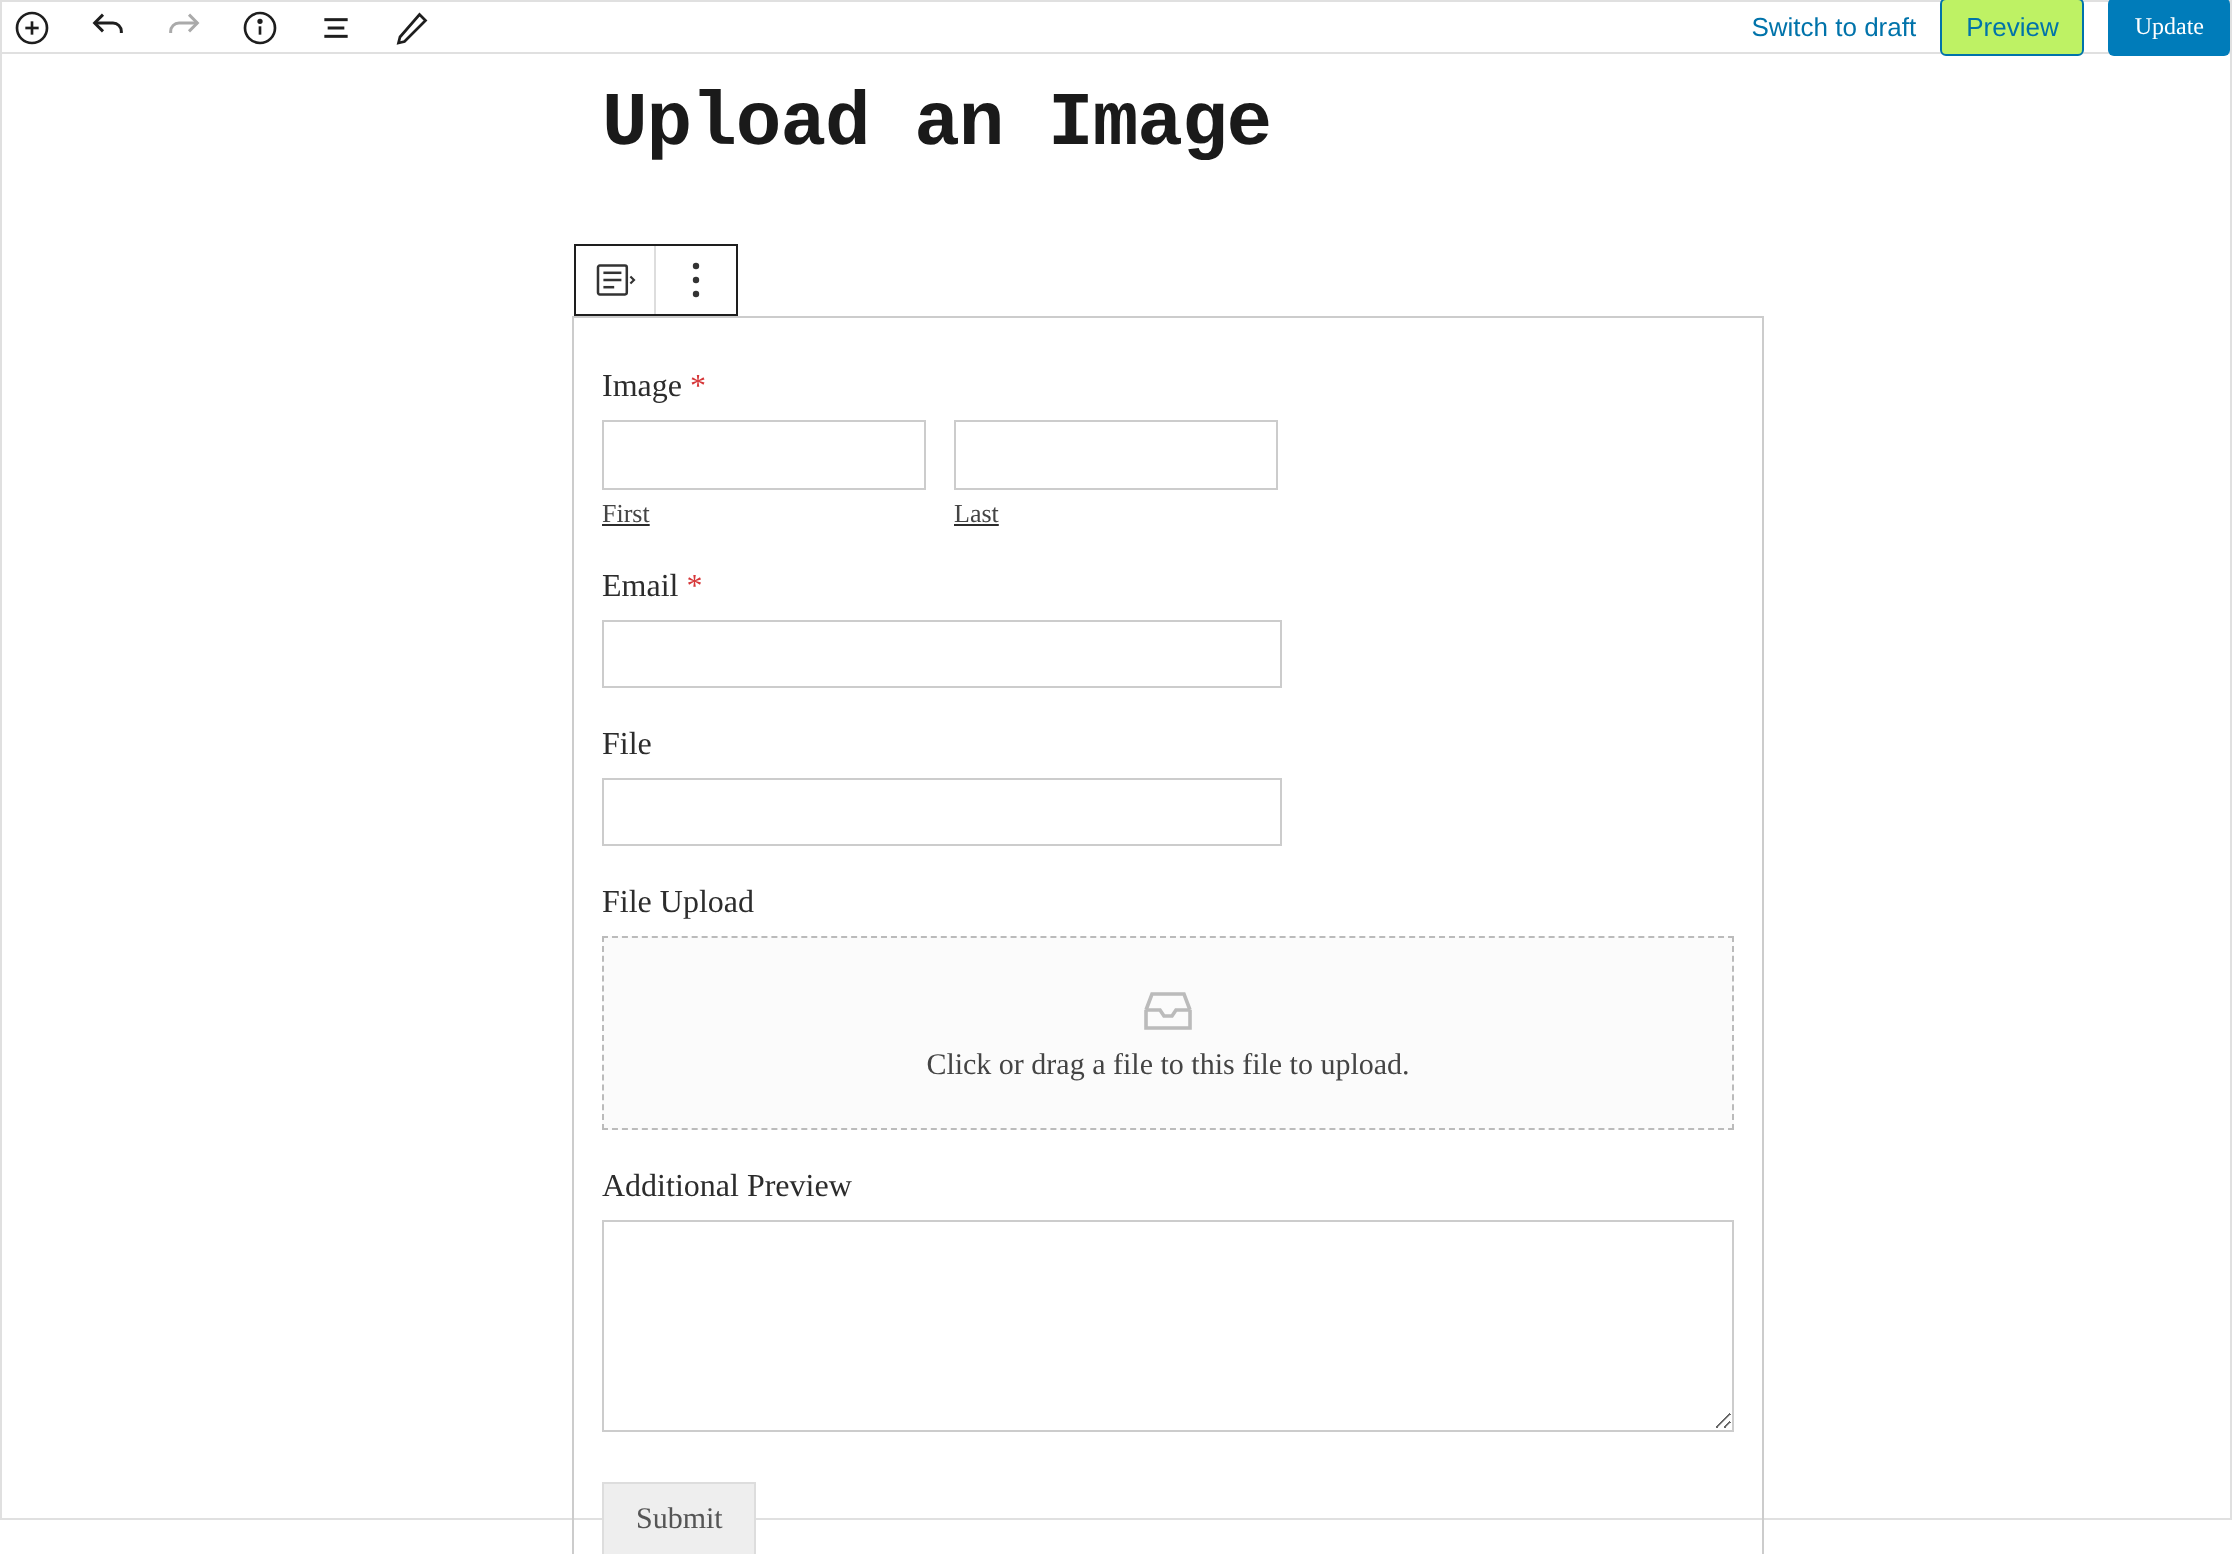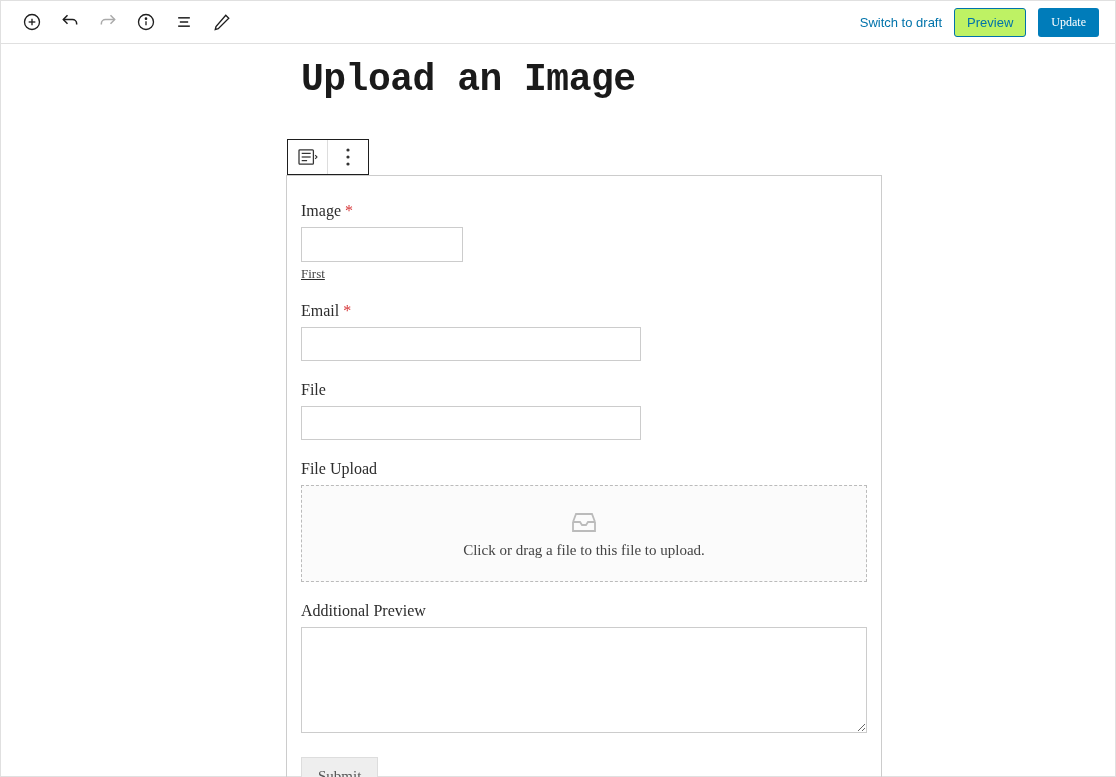--- a/index.html
+++ b/index.html
@@ -4,26 +4,26 @@
   <style>
     * { margin: 0; padding: 0; box-sizing: border-box; }
     body {
       font-family: -apple-system, BlinkMacSystemFont, "Segoe UI", Roboto, sans-serif;
       background: #fff;
       width: 1116px;
       height: 777px;
       overflow: hidden;
     }
     .toolbar {
-      height: 44px;
+      height: 27px;
       border: 1px solid #e0e0e0;
       display: flex;
       align-items: center;
       justify-content: space-between;
-      padding: 0 16px;
+      padding: 0 0;
       background: #fff;
     }
     .toolbar-left {
       display: flex;
       align-items: center;
       gap: 18px;
       padding-left: 5px;
     }
     .toolbar-icon {
       width: 20px;
@@ -250,20 +250,24 @@
     </div>
 
     <div class="form-block">
 
       <div class="field-group">
         <label class="field-label"><span>Image</span> <span class="required">*</span></label>
         <div class="name-row">
           <div class="name-col">
             <input type="text" class="text-input" style="">
             <span class="sub-label">First</span>
+          </div>
+          <div class="name-col">
+            <input type="text" class="text-input" style="">
+            <span class="sub-label">Last</span>
           </div>
         </div>
       </div>
 
       <div class="field-group">
         <label class="field-label"><span>Email</span> <span class="required">*</span></label>
         <input type="text" class="wide-input" style="">
       </div>
 
       <div class="field-group">

